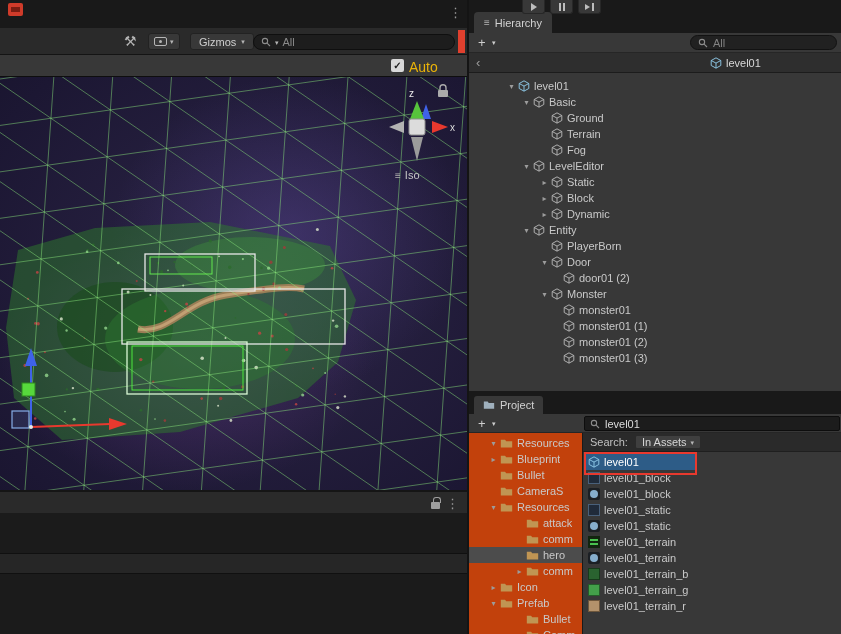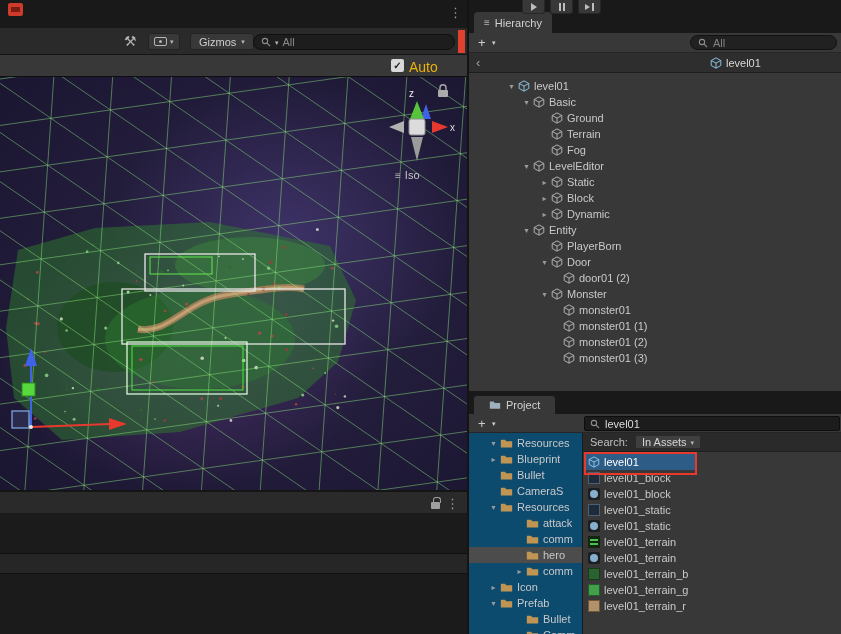--- a/index.html
+++ b/index.html
@@ -65,27 +65,27 @@
   .h-search{position:absolute;right:4px;top:2px;width:147px;height:15px;border-radius:8px;background:#212121;
             border:1px solid #121212;display:flex;align-items:center;gap:5px;padding:0 7px;color:#828282}
   .h-crumb{position:absolute;left:0;top:53px;width:372px;height:20px;background:#2e2e2e;border-bottom:1px solid #1c1c1c}
   .back{position:absolute;left:7px;top:2px;color:#9a9a9a;font-size:13px}
   .crumb-center{position:absolute;left:241px;top:0;height:100%;display:flex;align-items:center;gap:4px;color:#d8d8d8}
   .crumb-cube{width:12px;height:12px;color:#8ec9e8}
   .h-tree{position:absolute;left:0;top:73px;width:372px;height:318px;padding-top:5px;overflow:hidden;background:#383838}
   .divider{position:absolute;left:0;top:391px;width:372px;height:3px;background:#191919}
   .p-tabs{position:absolute;left:0;top:394px;width:372px;height:20px;background:#191919}
   .tab2{position:absolute;left:5px;top:2px;height:18px;background:#383838;border-radius:3px 3px 0 0;
-        display:flex;align-items:center;gap:5px;padding:0 15px;color:#d2d2d2}
+        display:flex;align-items:center;gap:5px;padding:0 9px;color:#d2d2d2}
   .p-ticon{width:12px;height:10px;color:#9fb0bd}
   .p-toolbar{position:absolute;left:0;top:414px;width:372px;height:19px;background:#383838;border-bottom:1px solid #262626}
   .p-search{position:absolute;left:115px;top:2px;right:1px;height:15px;background:#1c1c1c;border:1px solid #0d0d0d;
             border-radius:2px;display:flex;align-items:center;gap:5px;padding:0 5px;color:#dcdcdc}
   .p-body{position:absolute;left:0;top:433px;width:372px;bottom:0}
-  .p-folders{position:absolute;left:0;top:0;width:113px;bottom:0;overflow:hidden;padding-top:2px;background:#0c4a6e}
+  .p-folders{position:absolute;left:0;top:0;width:113px;bottom:0;overflow:hidden;padding-top:2px;background:#c2410c}
   .p-vdiv{position:absolute;left:113px;top:0;width:1px;bottom:0;background:#1a1a1a}
   .p-results{position:absolute;left:114px;right:0;top:0;bottom:0;background:#383838}
   .r-head{height:19px;background:#2a2a2a;border-bottom:1px solid #1f1f1f;display:flex;align-items:center;gap:7px;
           padding:0 7px;color:#c0c0c0}
   .scope{background:#3f3f3f;border:1px solid #2a2a2a;border-radius:2px;padding:0 6px;height:14px;
          display:flex;align-items:center;gap:4px;color:#d5d5d5}
   .r-list{position:relative;padding-top:2px}
   .red-annot{position:absolute;left:1px;top:0;width:113px;height:23px;border:2px solid #e8392e;z-index:6;pointer-events:none}
   .h-row,.f-row,.r-row{height:16px;display:flex;align-items:center;white-space:nowrap;font-size:11px;color:#c9c9c9;overflow:hidden}
   .arrow{width:13px;flex:none;text-align:center;color:#9c9c9c;font-size:8px}

